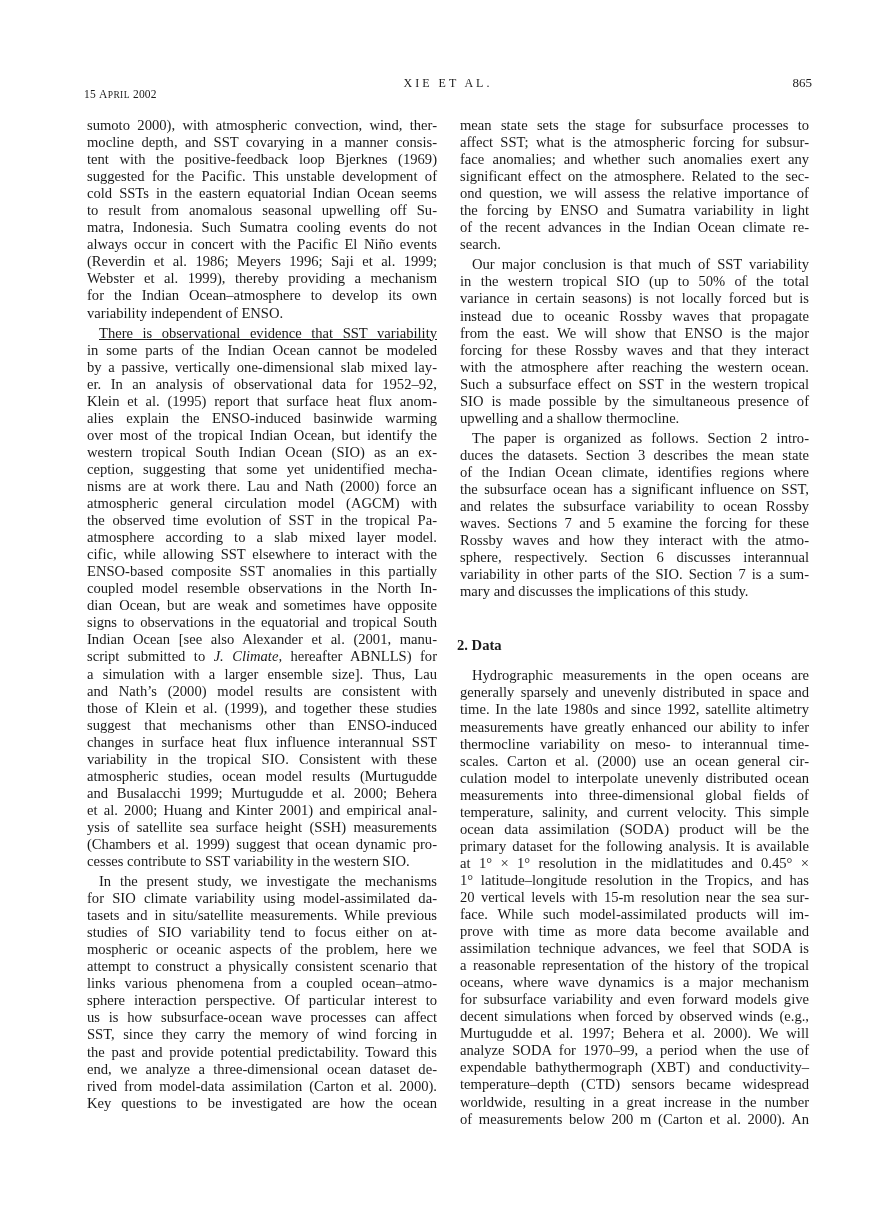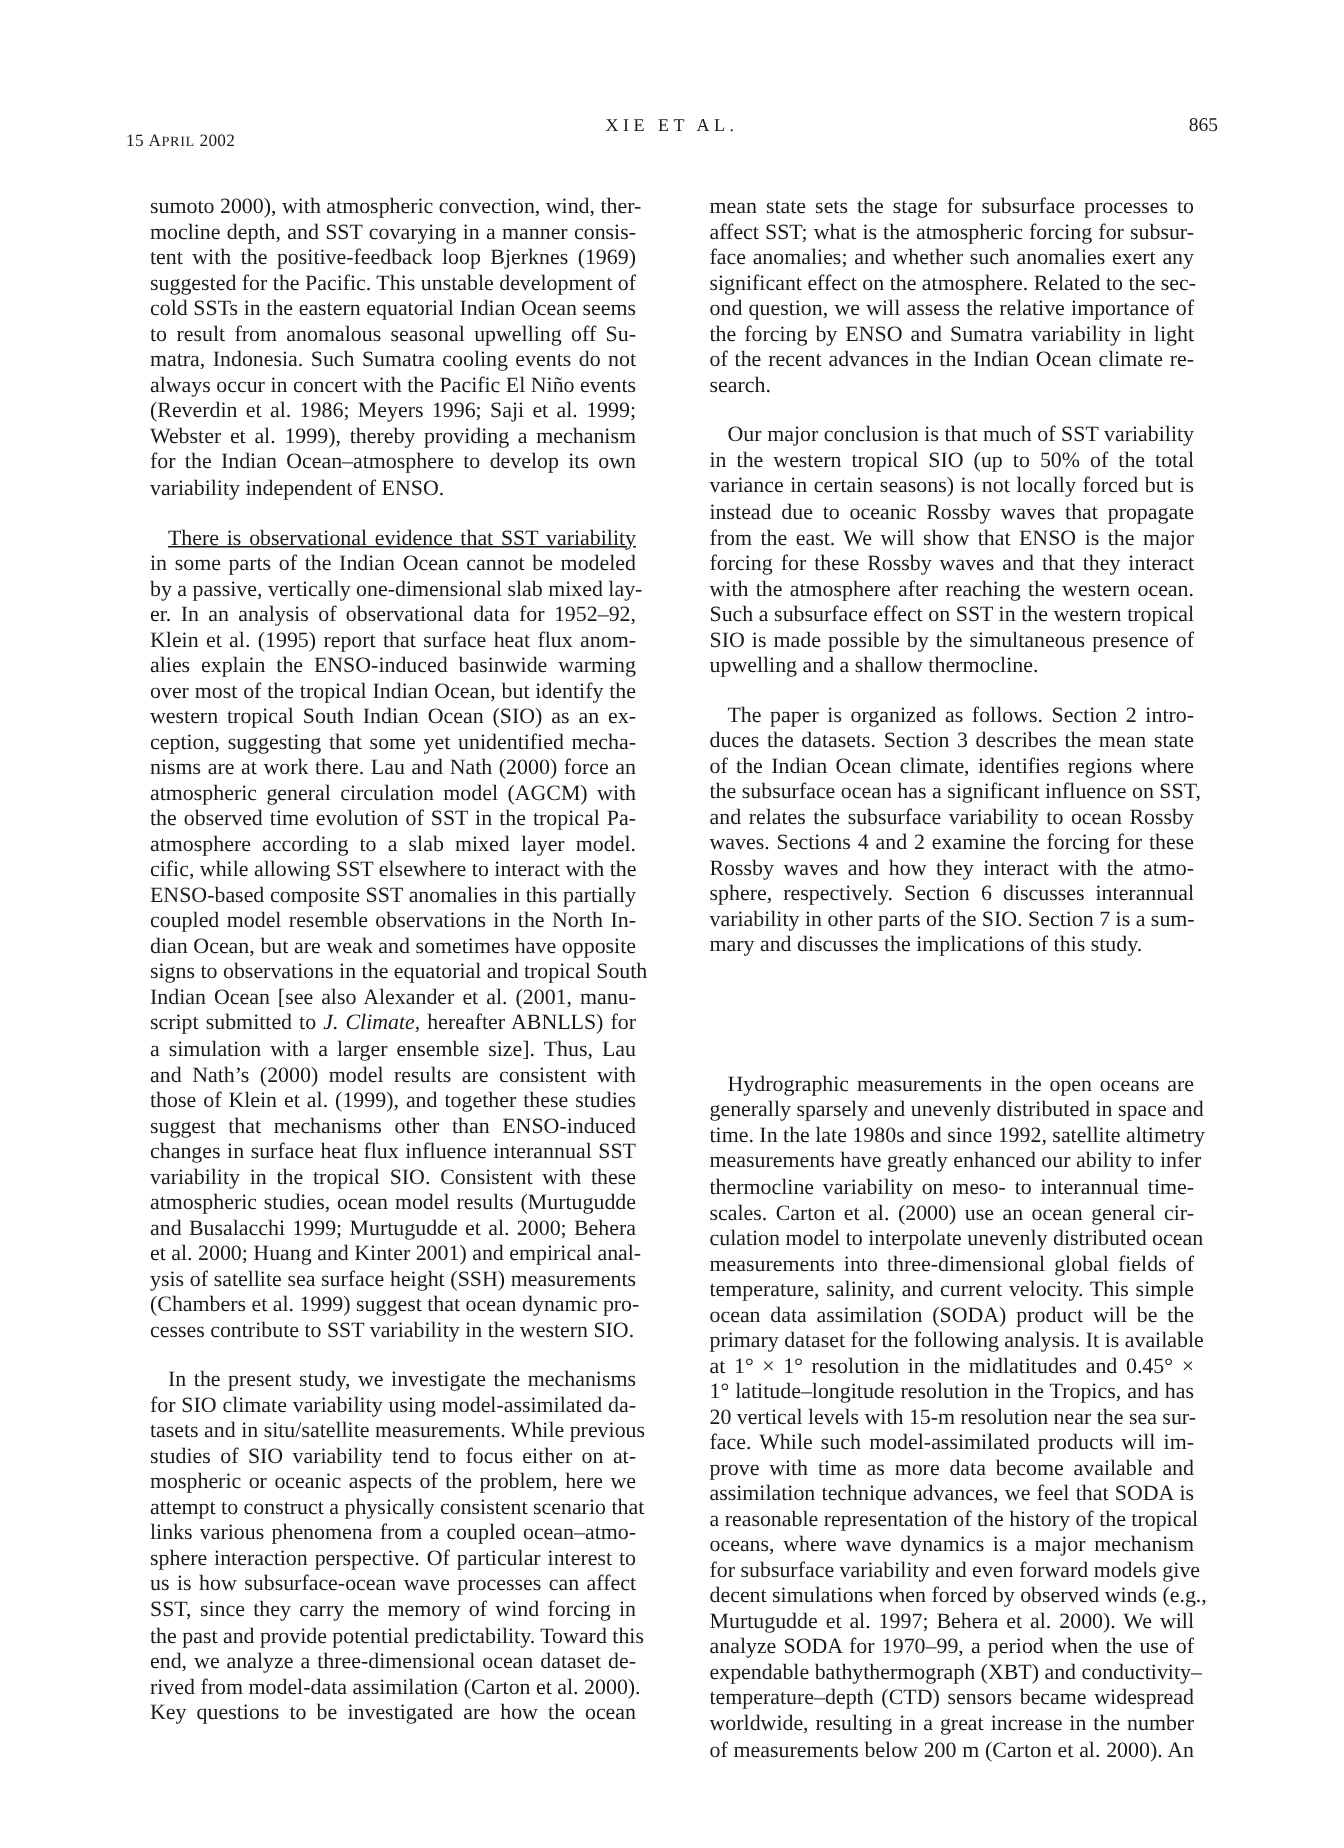--- a/index.html
+++ b/index.html
@@ -9,21 +9,21 @@
               font-size: 12.5px; }
     .header .date { position: absolute; left: 0; top: 12px; font-size: 11.5px; letter-spacing: 0.2px; }
     .header .date .sc { font-size: 9.5px; letter-spacing: 0.4px; }
     .header .authors { position: absolute; left: 0; right: 0; text-align: center; top: 0;
                        letter-spacing: 3px; font-size: 12px; }
     .header .page { position: absolute; right: 0; top: -1px; font-size: 13px; }
     .col { position: absolute; top: 114px; width: 356px; font-size: 14.6px;
            line-height: 17.05px; text-align: justify; hyphens: none; }
     .col.left { left: 84px; }
     .col.right { left: 457px; width: 355px; }
-    .col p { margin: 16px; }
+    .col p { margin: 3px; }
     .line { display: block; text-align: justify; text-align-last: justify; white-space: nowrap; }
     .line.last { text-align-last: left; }
     .heading { font-weight: bold; font-size: 14.6px; margin: 0; }
     .gap-before-heading { height: 34px; }
     .gap-after-heading { height: 10px; }
     i { font-style: italic; }
   </style>
 </head>
 <body>
 
@@ -122,27 +122,28 @@
       <span class="line">Such a subsurface effect on SST in the western tropical</span>
       <span class="line">SIO is made possible by the simultaneous presence of</span>
       <span class="line last">upwelling and a shallow thermocline.</span>
     </p>
   <p>
       <span class="line" style="padding-left: 12px;">The paper is organized as follows. Section 2 intro-</span>
       <span class="line">duces the datasets. Section 3 describes the mean state</span>
       <span class="line">of the Indian Ocean climate, identifies regions where</span>
       <span class="line">the subsurface ocean has a significant influence on SST,</span>
       <span class="line">and relates the subsurface variability to ocean Rossby</span>
-      <span class="line">waves. Sections 4 and 2 examine the forcing for these</span>
+      <span class="line">waves. Sections 7 and 5 examine the forcing for these</span>
       <span class="line">Rossby waves and how they interact with the atmo-</span>
       <span class="line">sphere, respectively. Section 6 discusses interannual</span>
       <span class="line">variability in other parts of the SIO. Section 7 is a sum-</span>
       <span class="line last">mary and discusses the implications of this study.</span>
     </p>
   <div class="gap-before-heading"></div>
+  <h2 class="heading">2. Data</h2>
   <div class="gap-after-heading"></div>
   <p>
       <span class="line" style="padding-left: 12px;">Hydrographic measurements in the open oceans are</span>
       <span class="line">generally sparsely and unevenly distributed in space and</span>
       <span class="line">time. In the late 1980s and since 1992, satellite altimetry</span>
       <span class="line">measurements have greatly enhanced our ability to infer</span>
       <span class="line">thermocline variability on meso- to interannual time-</span>
       <span class="line">scales. Carton et al. (2000) use an ocean general cir-</span>
       <span class="line">culation model to interpolate unevenly distributed ocean</span>
       <span class="line">measurements into three-dimensional global fields of</span>

